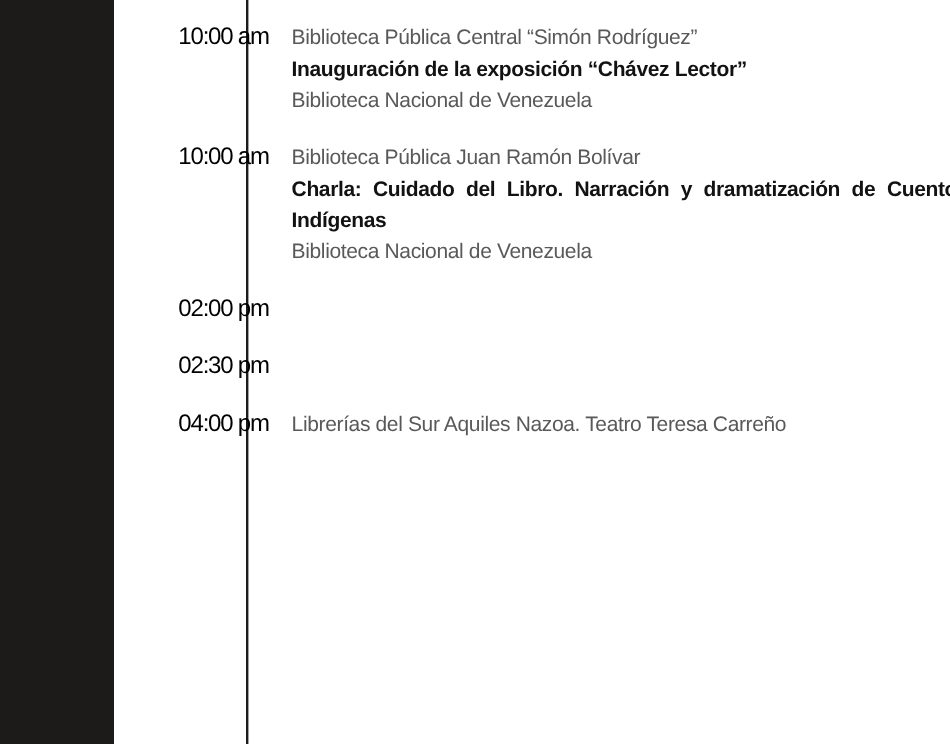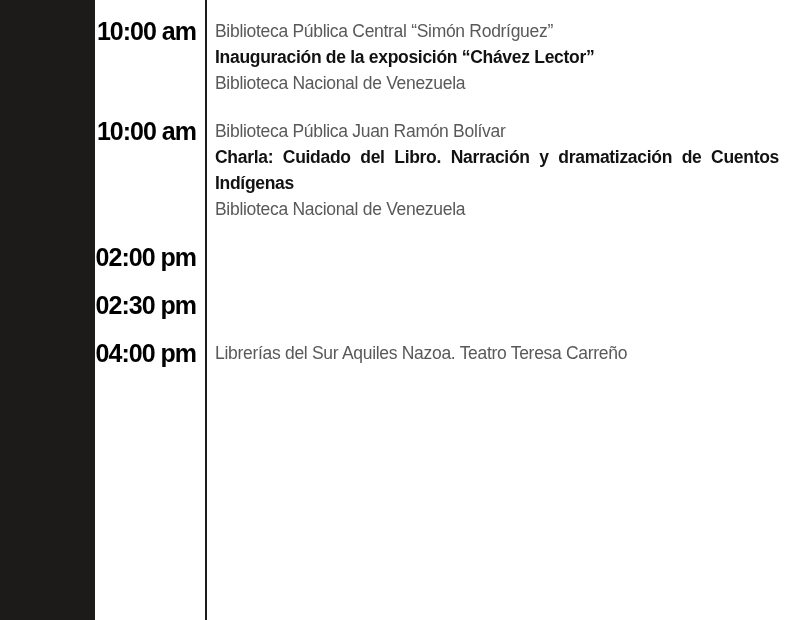--- a/index.html
+++ b/index.html
@@ -39,26 +39,27 @@
   }
   .event {
     display: flex;
     align-items: flex-start;
     margin-bottom: 22px;
   }
   .time {
     width: 196px;
     flex: 0 0 196px;
     text-align: right;
-    font-weight: bold;
-    font-size: 25px;
+    font-weight: normal;
+    font-size: 20px;
     line-height: 26px;
     letter-spacing: -1px;
     color: var(--time-color, #000000);
     white-space: nowrap;
+    margin-left: 28px;
   }
   .details {
     margin-left: 19px;
     width: 564px;
     flex: 0 0 564px;
     font-size: 17.5px;
     line-height: 26px;
     letter-spacing: -0.3px;
   }
   .venue, .organizer {

